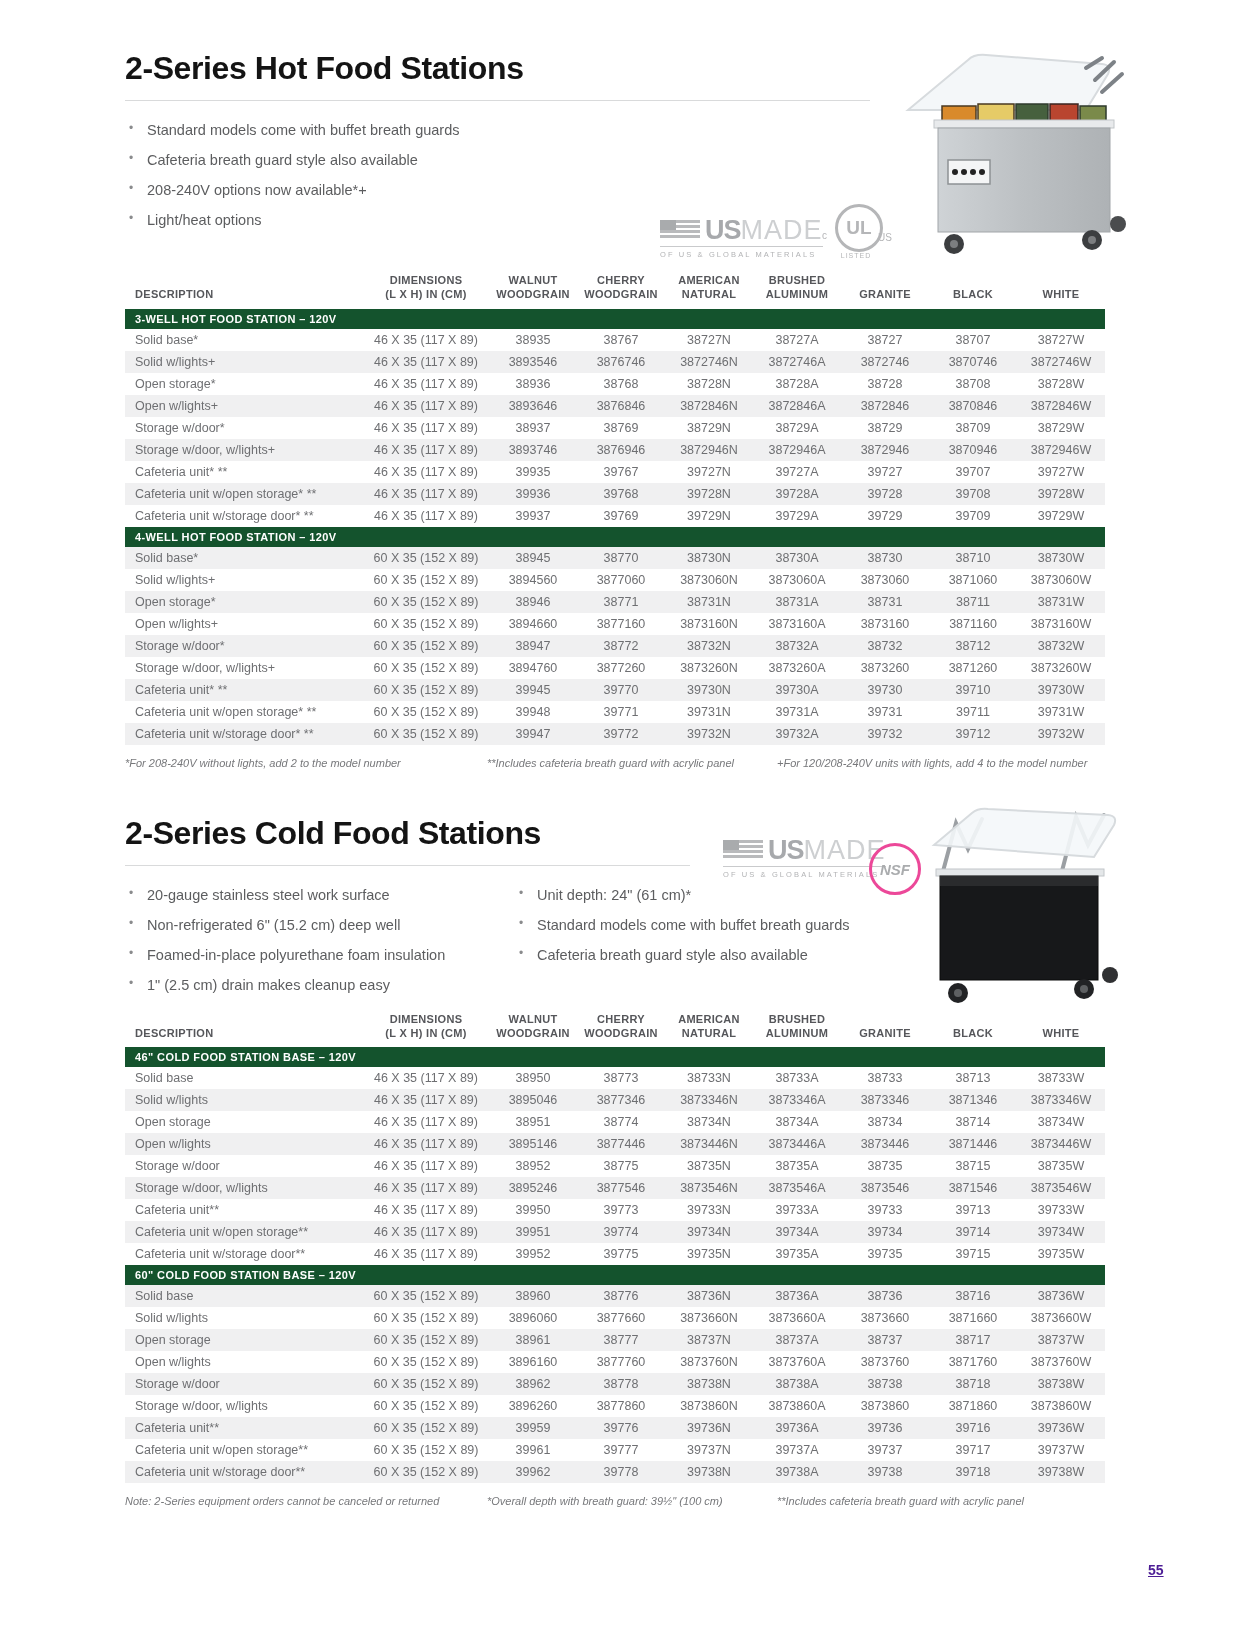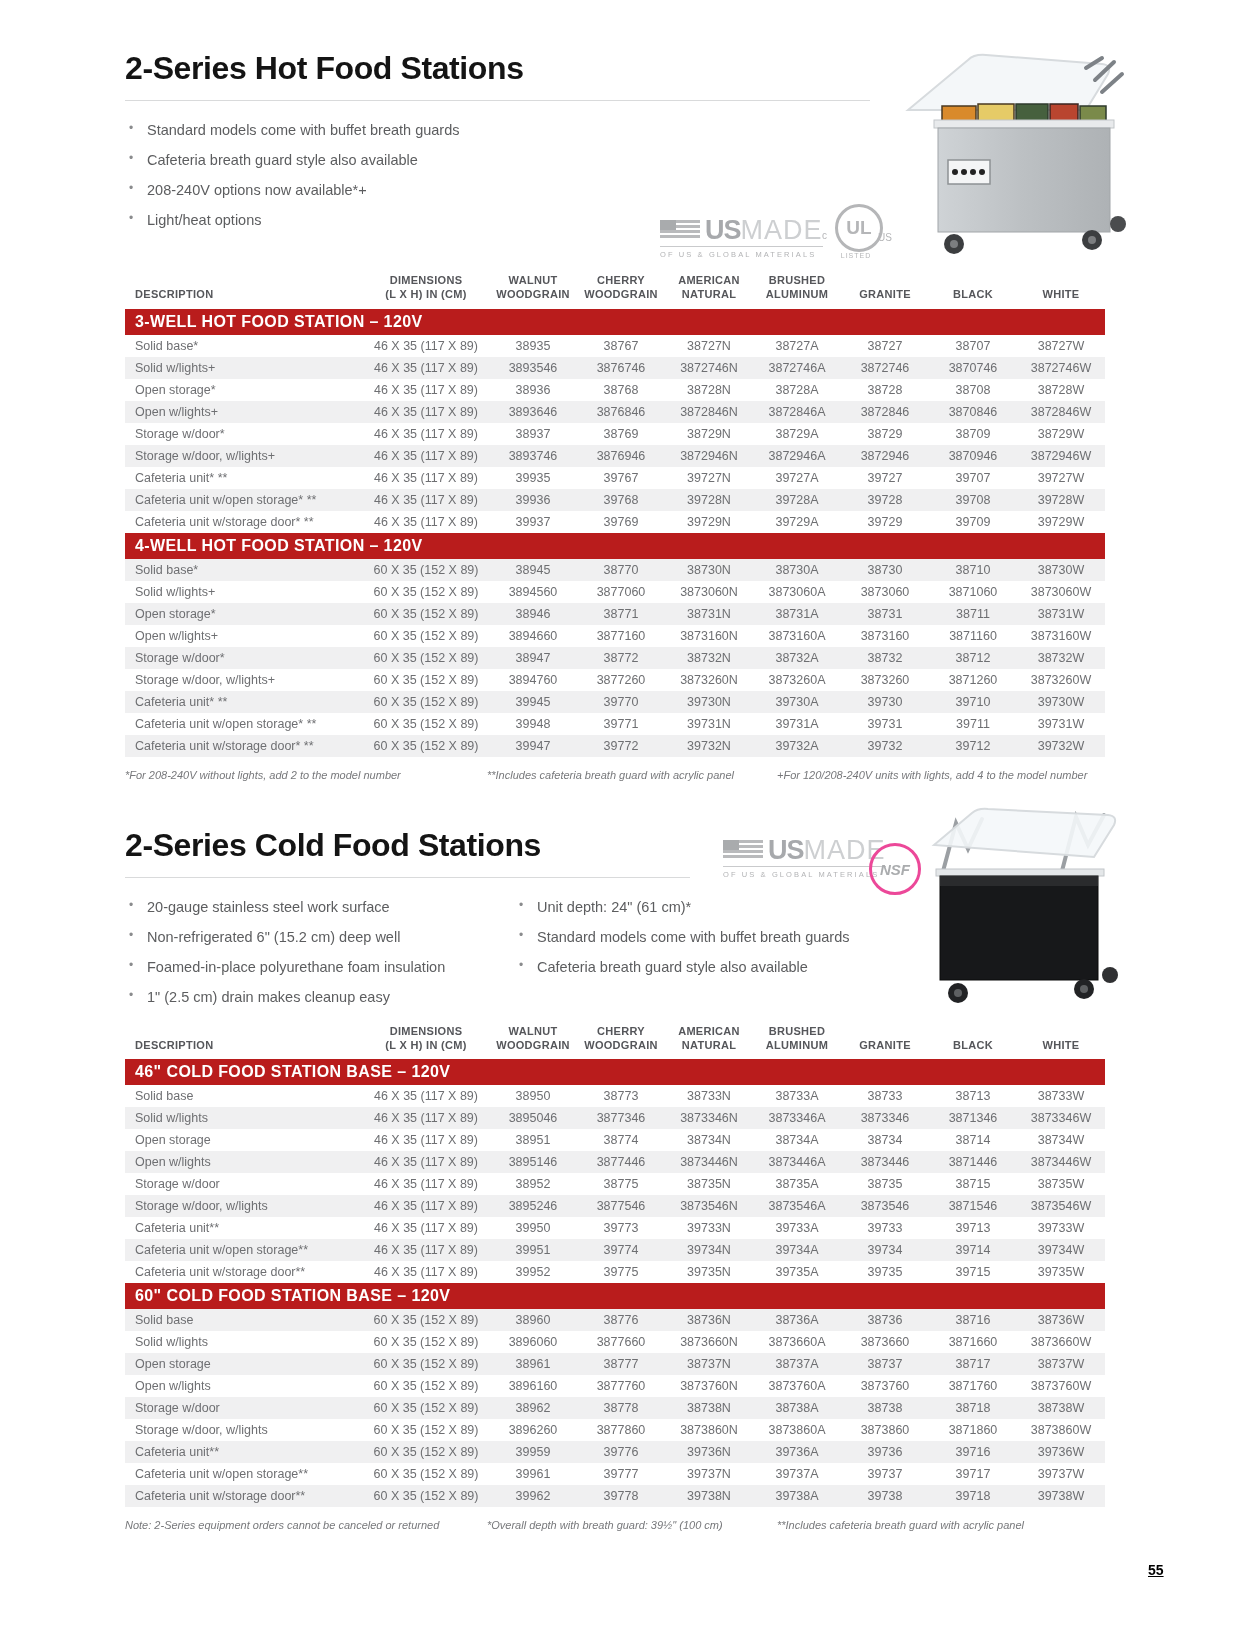--- a/index.html
+++ b/index.html
@@ -27,21 +27,21 @@
   .cold .features{min-height:122px;}
 
   
   table.models{border-collapse:collapse;table-layout:fixed;width:980px;margin-top:4px;}
   table.models th,table.models td{font-weight:normal;}
   table.models thead th{font-size:11px;font-weight:700;color:#55565a;letter-spacing:.3px;vertical-align:bottom;text-align:center;padding:0 2px 7px 2px;line-height:1.3;}
   table.models thead th.desc{text-align:left;padding-left:10px;}
   table.models col.c-desc{width:238px;}
   table.models col.c-dim{width:126px;}
   table.models col.c-mod{width:88px;}
-  tr.band th{background:#b91c1c;color:#ffffff;text-align:left;font-size:16px;font-weight:700;letter-spacing:.4px;padding:4px 0 4px 10px;}
+  tr.band th{background:#14532d;color:#ffffff;text-align:left;font-size:11px;font-weight:700;letter-spacing:.4px;padding:4px 0 4px 10px;}
   table.models td{font-size:12.5px;color:#6e6f72;text-align:center;padding:4px 2px;white-space:nowrap;}
   table.models td.desc{text-align:left;padding-left:10px;margin-top:28px;}
   tr.alt td{background:#f0f0f1;}
 
   
   .footnotes{display:grid;grid-template-columns:362px 290px 1fr;margin-top:12px;font-size:11px;font-style:italic;color:#77787b;width:980px;}
   .footnotes span{display:block;}
   .hot .footnotes{margin-bottom:12px;}
 
   .cold{margin-top:46px;}
@@ -62,21 +62,21 @@
   .ul-listed{position:absolute;left:13px;top:48px;width:42px;text-align:center;font-size:7px;letter-spacing:1px;}
 
   .nsf-logo{position:absolute;left:869px;top:843px;width:46px;height:46px;border:3px solid #ec4899;border-radius:50%;display:flex;align-items:center;justify-content:center;}
   .nsf-mark{font-size:15px;font-weight:800;color:#aaacae;font-style:italic;}
 
   
   figure{margin:0;padding:0;}
   .fig-hot{position:absolute;left:890px;top:48px;width:245px;height:220px;}
   .fig-cold{position:absolute;left:912px;top:805px;width:215px;height:210px;}
 
-  .page-number{position:absolute;left:1148px;top:1562px;font-size:14px;font-weight:700;color:#000000;text-decoration:underline;}
+  .page-number{position:absolute;left:1148px;top:1562px;font-size:14px;font-weight:700;color:#4c1d95;text-decoration:underline;}
 </style>
 </head>
 <body>
 
 <div class="page">
   <div class="content">
 
     <section class="hot">
       <h1 class="sec-title">2-Series  Hot Food Stations</h1>
       <hr class="title-rule">

